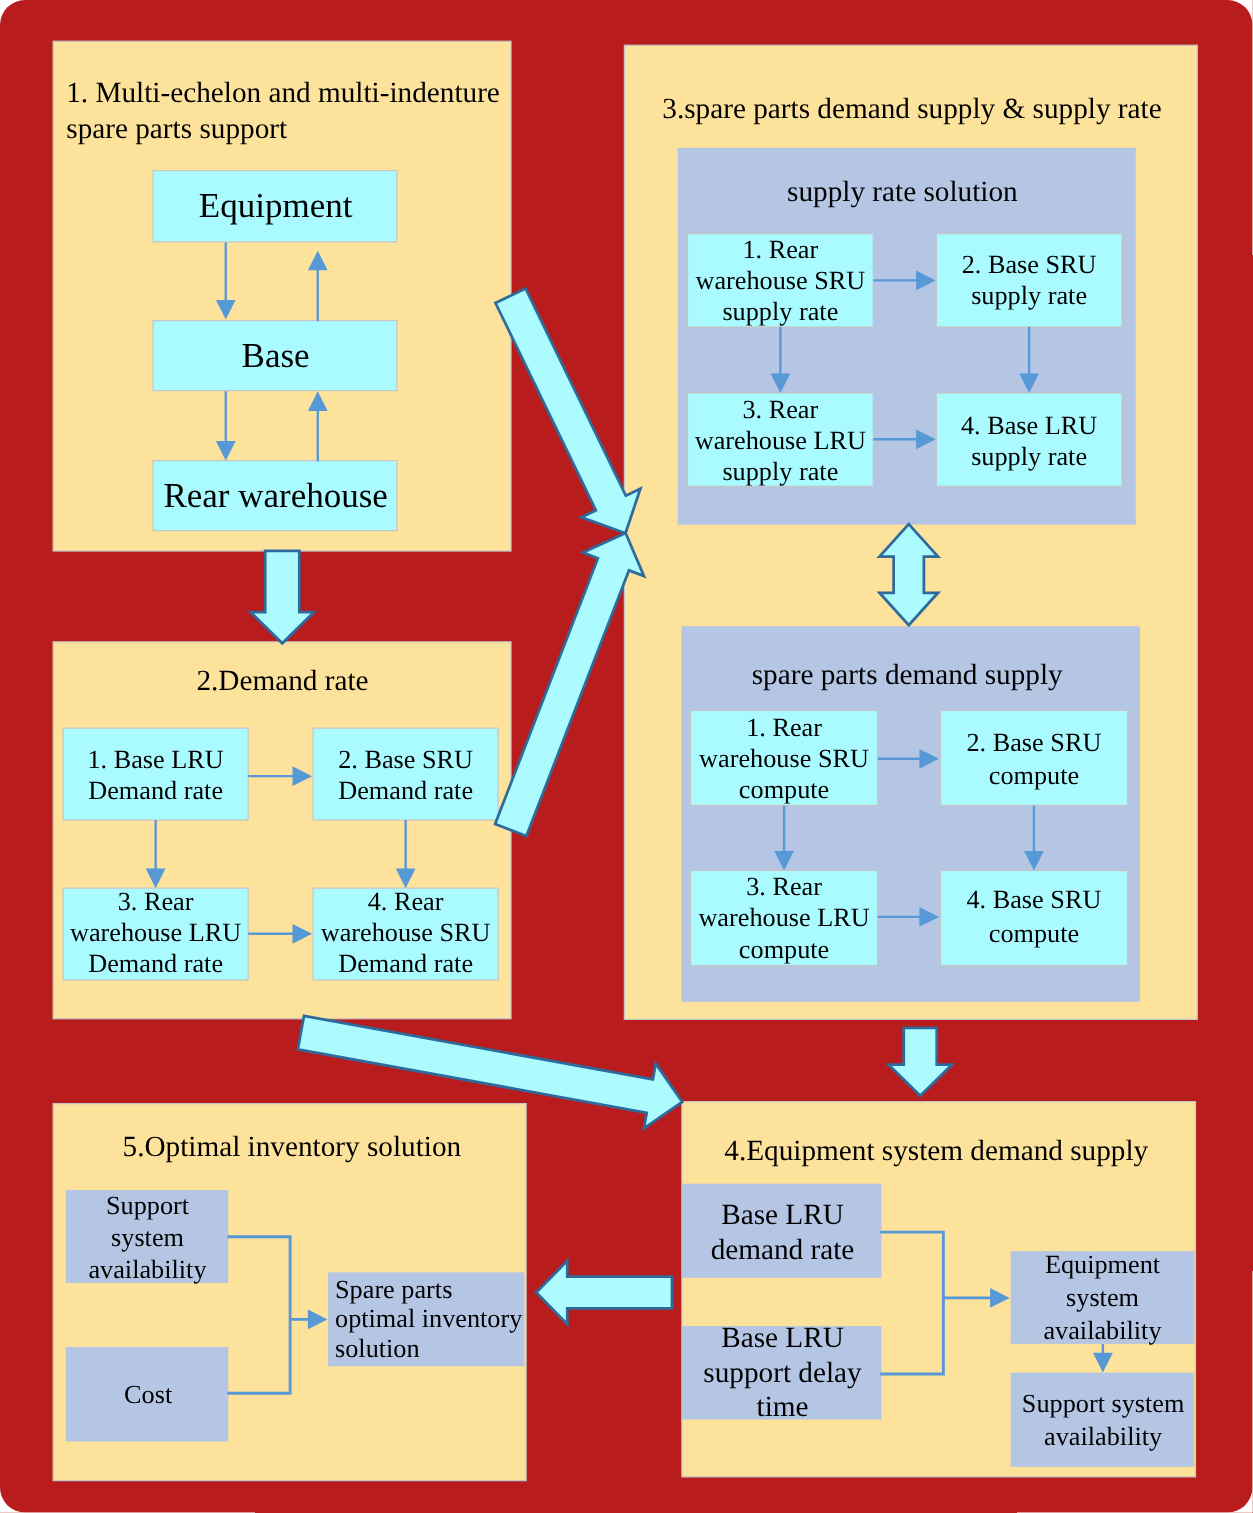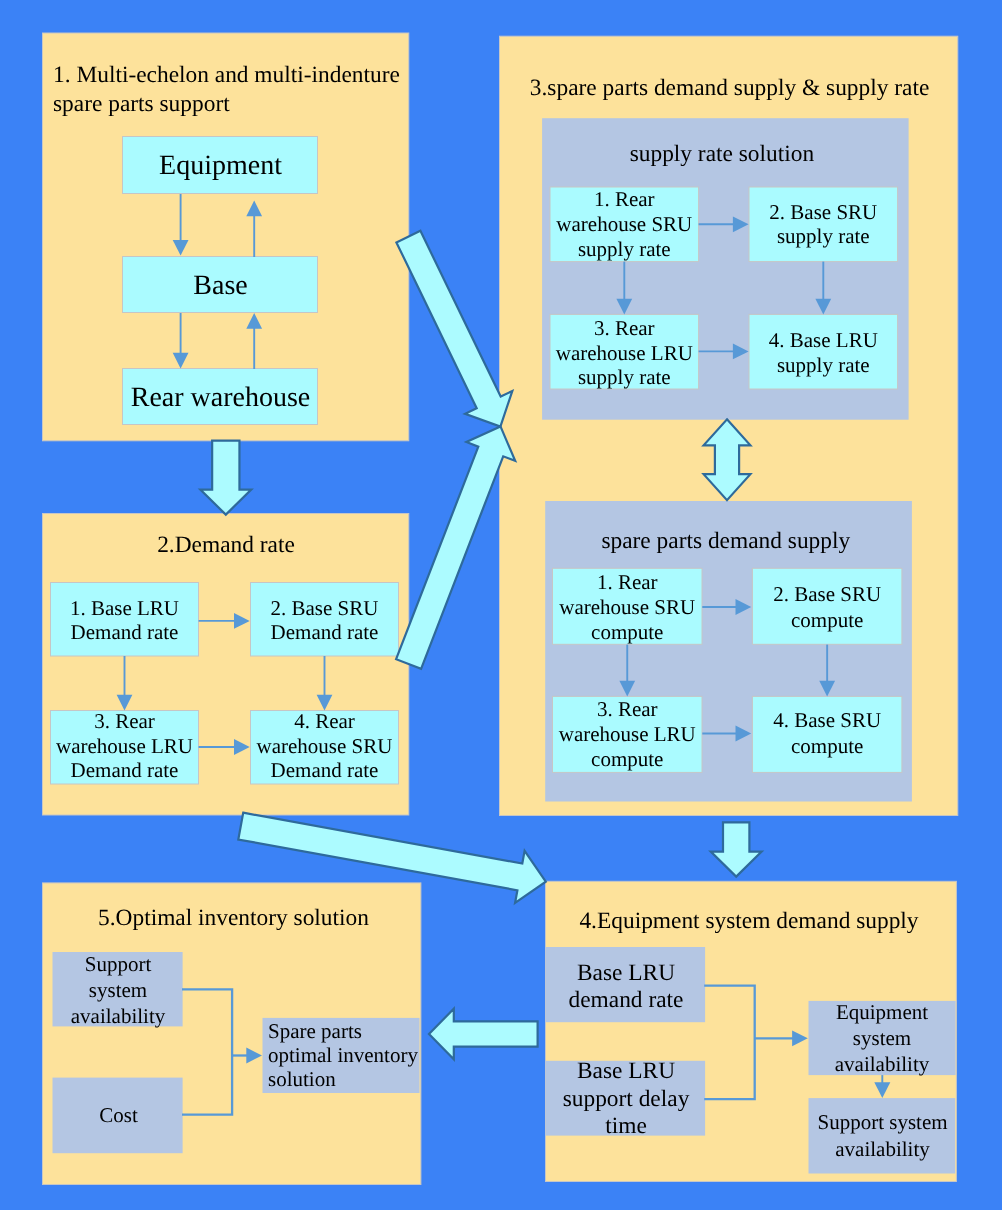--- a/index.html
+++ b/index.html
@@ -1,19 +1,19 @@
 <!DOCTYPE html>
 <html><head>
 <meta charset="utf-8">
 <title>Multi-echelon spare parts support flowchart</title>
 <style>
   html,body{margin:0;padding:0;background:#ffffff;}
   body{width:1002px;height:1210px;overflow:hidden;
        font-family:"Liberation Serif",serif;-webkit-font-smoothing:antialiased;}
-  #stage{position:relative;width:1002px;height:1210px;background:#3b82f6;}
+  #stage{position:relative;width:1002px;height:1210px;background:#b91c1c;border-radius:20px;}
   svg#chart{display:block;position:absolute;left:0;top:0;transform:translateZ(0);}
   text{font-family:"Liberation Serif",serif;fill:#000;
        -webkit-font-smoothing:antialiased;text-rendering:geometricPrecision;}
 </style>
 </head>
 <body>
 
 <div id="stage">
 <svg id="chart" width="1002" height="1210" viewBox="0 0 1002 1210">
 <g>

